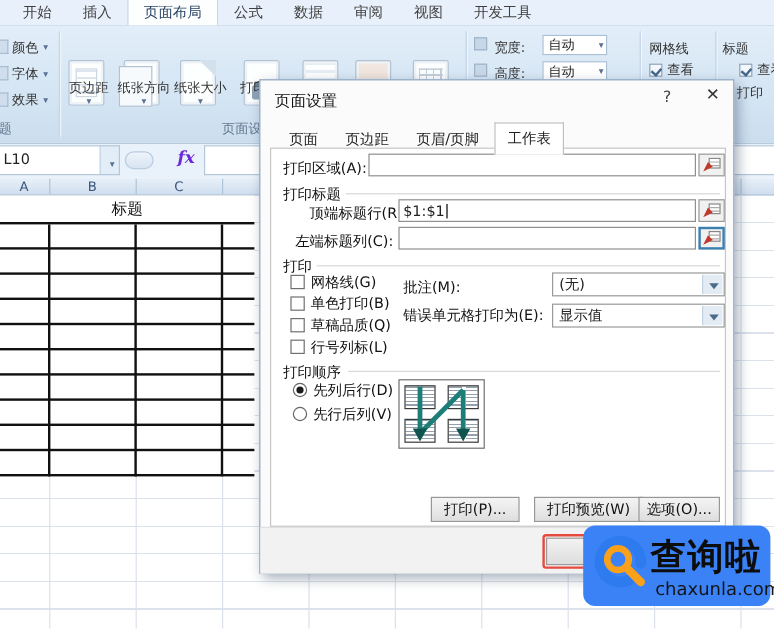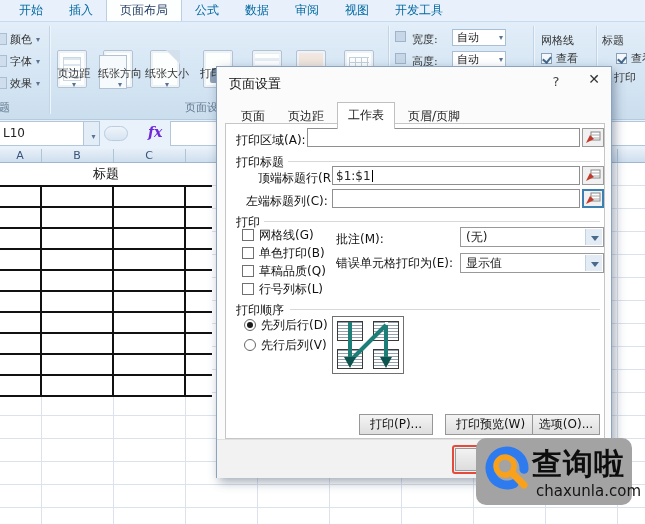--- a/index.html
+++ b/index.html
@@ -1,21 +1,21 @@
 <!DOCTYPE html>
 <html><head>
 <meta charset="utf-8">
 <style>
   html,body{margin:0;padding:0;}
   *{box-sizing:border-box;font-family:"DejaVu Sans","Liberation Sans",sans-serif;}
   .app{position:relative;width:645px;height:524px;background:#fff;overflow:hidden;font-size:12px;color:#222;}
 
   
   .tabbar{position:absolute;left:0;top:0;width:645px;height:22px;background:#e8f1fb;border-bottom:1px solid #c9dbec;display:flex;align-items:flex-end;padding-left:6px;}
-  .rtab{padding:3px 13px 2px 13px;font-size:12px;color:#0369a1;white-space:nowrap;cursor:default;}
+  .rtab{padding:3px 13px 2px 13px;font-size:12px;color:#404040;white-space:nowrap;cursor:default;}
   .rtab.active{background:#fdfefe;border:1px solid #b9cfe4;border-bottom:none;border-radius:2px 2px 0 0;color:#1f3a5f;}
 
   
   .ribbon{position:absolute;left:0;top:22px;width:645px;height:98px;background:linear-gradient(#e2eef9,#d2e3f2 70%,#cbdeee);border-bottom:1px solid #b6cade;}
   .vsep{position:absolute;top:4px;height:88px;width:1px;background:#c3d4e6;box-shadow:1px 0 0 #eef5fb;}
   .theme-item{position:absolute;left:0;height:18px;display:flex;align-items:center;white-space:nowrap;}
   .theme-item .sliver{width:7px;height:12px;background:#cfdded;border:1px solid #a9bdd3;border-left:none;margin-right:3px;}
   .theme-item .lbl{font-size:11px;color:#333;}
   .arr{display:inline-block;margin-left:4px;font-size:8px;color:#5a7394;}
   .arr::after{content:"▾";}
@@ -92,21 +92,21 @@
   .mini{position:absolute;width:26px;height:20px;border:1px solid #3a3a3a;background:
      linear-gradient(90deg,transparent 0 11px,#fff 11px 14px,transparent 14px),
      repeating-linear-gradient(#93a0ad 0 1px,#fff 1px 3px);}
   .dbtn{position:absolute;top:290px;height:21px;background:linear-gradient(#f4f4f4,#dedede);border:1px solid #979797;font-size:12px;color:#111;display:flex;align-items:center;justify-content:center;white-space:nowrap;}
   .dlg-bottom{position:absolute;left:0;top:372px;width:394px;height:39px;background:#f2f2f2;border-top:1px solid #e0e0e0;}
   .okfrag{position:absolute;left:238px;top:8px;width:70px;height:23px;background:linear-gradient(#f2f2f2,#ddd);border:1px solid #9a9a9a;}
 
   .redmark{position:absolute;left:452px;top:445px;width:46px;height:29px;border:2px solid #e64a3c;border-radius:3px;z-index:11;}
 
   
-  .watermark{position:absolute;left:476px;top:438px;width:156px;height:67px;background:#a3a3a3;border-radius:10px;z-index:12;}
+  .watermark{position:absolute;left:486px;top:438px;width:156px;height:67px;background:#3b82f6;border-radius:10px;z-index:12;}
   .wm-brand{position:absolute;left:56px;top:6px;font-size:30px;font-weight:700;color:#0d0d0d;letter-spacing:1px;white-space:nowrap;}
   .wm-domain{position:absolute;left:60px;top:44px;font-size:15px;color:#141414;white-space:nowrap;}
 </style>
 </head>
 <body>
 
 <div class="app">
 
   <div class="tabbar" id="ribbon-tabs">
       <div class="rtab">开始</div>
@@ -238,22 +238,22 @@
       <div class="btv" style="left: 184px;"></div>
     </div>
 
   <div class="dialog">
     <div class="dlg-title">页面设置</div>
     <div class="dlg-help">?</div>
     <div class="dlg-close">✕</div>
     <div class="dlg-tabs" id="dlg-tabs">
         <div class="dtab">页面</div>
         <div class="dtab">页边距</div>
+        <div class="dtab">页眉/页脚</div>
         <div class="dtab active">工作表</div>
-        <div class="dtab">页眉/页脚</div>
       </div>
 
     <div class="dlg-page">
       <div class="flabel" style="left:10px;top:8px;">打印区域(A):</div>
       <div class="finp" style="left:81px;top:4px;width:273px;"></div>
       <div class="rangebtn" style="left:356px;top:4px;">
         <svg width="16" height="13" viewBox="0 0 16 13">
             <rect x="6" y="1" width="9" height="8" fill="#fff" stroke="#888"></rect>
             <line x1="6" y1="4" x2="15" y2="4" stroke="#aaa"></line>
             <line x1="6" y1="7" x2="15" y2="7" stroke="#aaa"></line>

